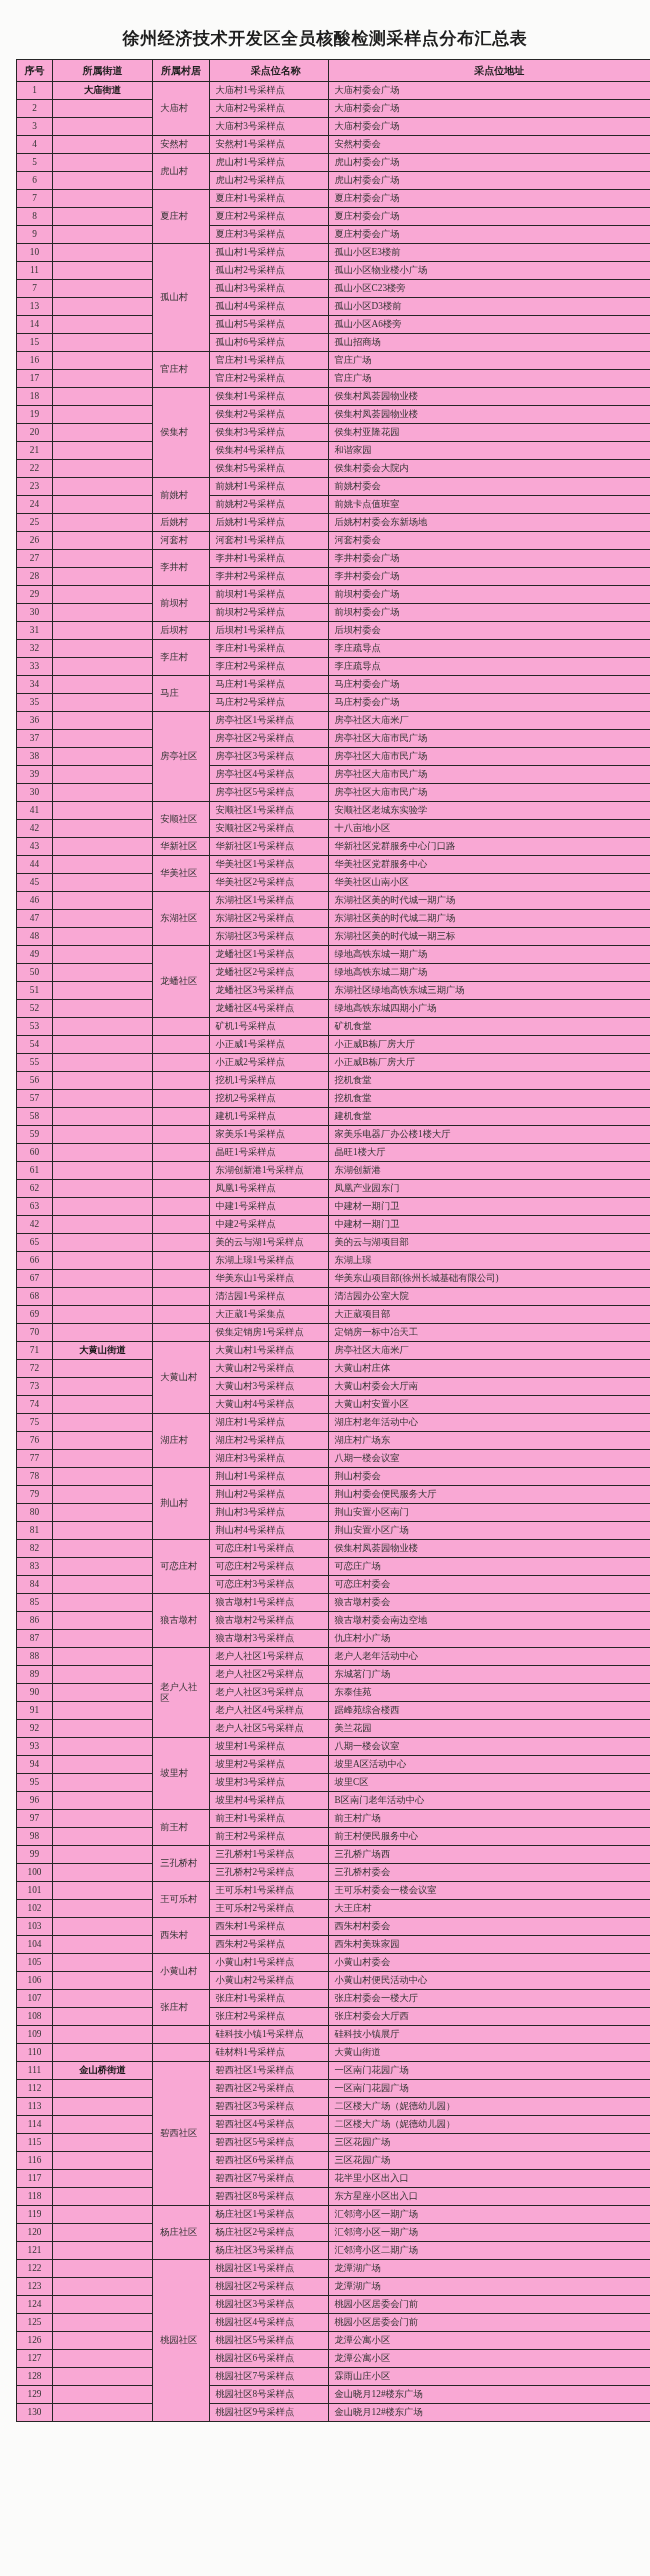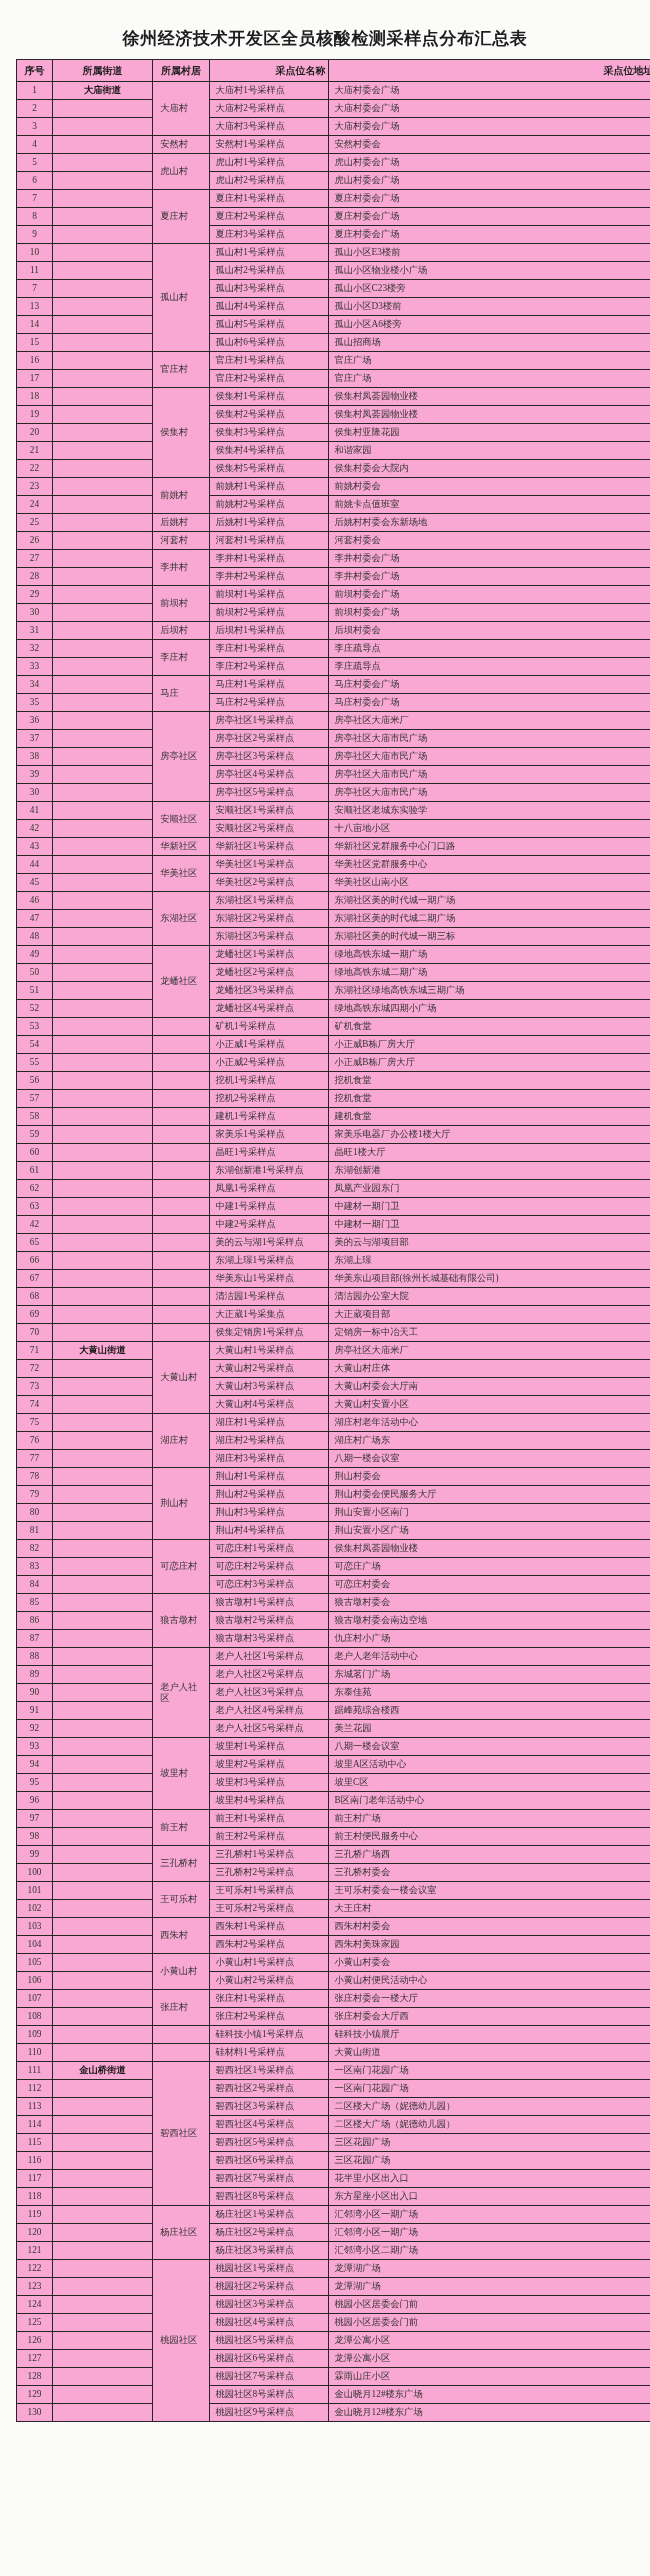--- a/index.html
+++ b/index.html
@@ -38,21 +38,21 @@
   }
   table.sampling{border:1.8px solid #1f1f1f;}
   thead th{
     height:22px;
     font-size:10px;
     font-weight:700;
     color:#1e1e1e;
     text-align:center;
     padding:0 2.4px;
   }
-  thead th.h-left{text-align:right;padding-left:16px;}
+  thead th.h-left{text-align:center;padding-left:16px;}
   tbody td{
     height:18px;
     font-size:9.3px;
     line-height:1.15;
     padding:0.6px 2.4px;
     color:#343434;
   }
   td.no{text-align:center;}
   td.street{text-align:center;font-weight:700;color:#151515;}
   td.village{text-align:left;padding:0.6px 7.2px;}

